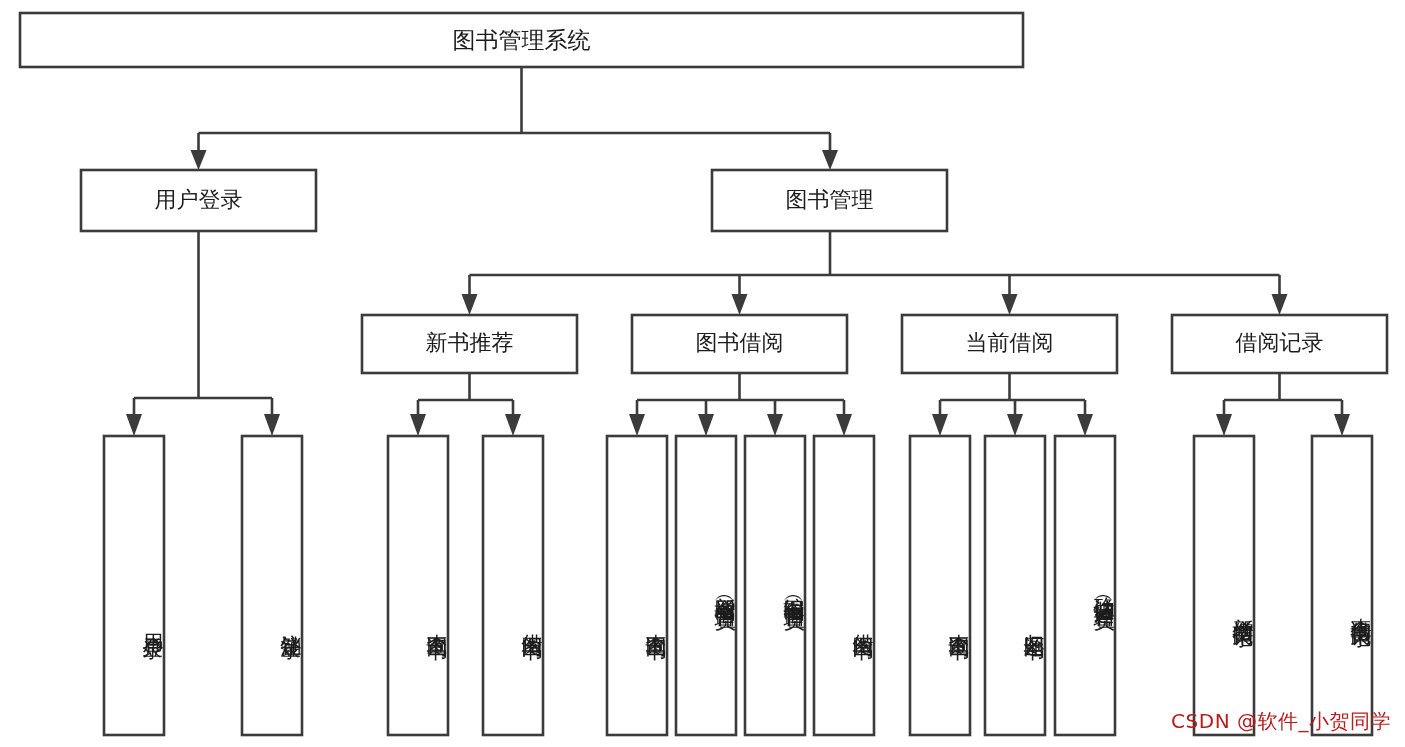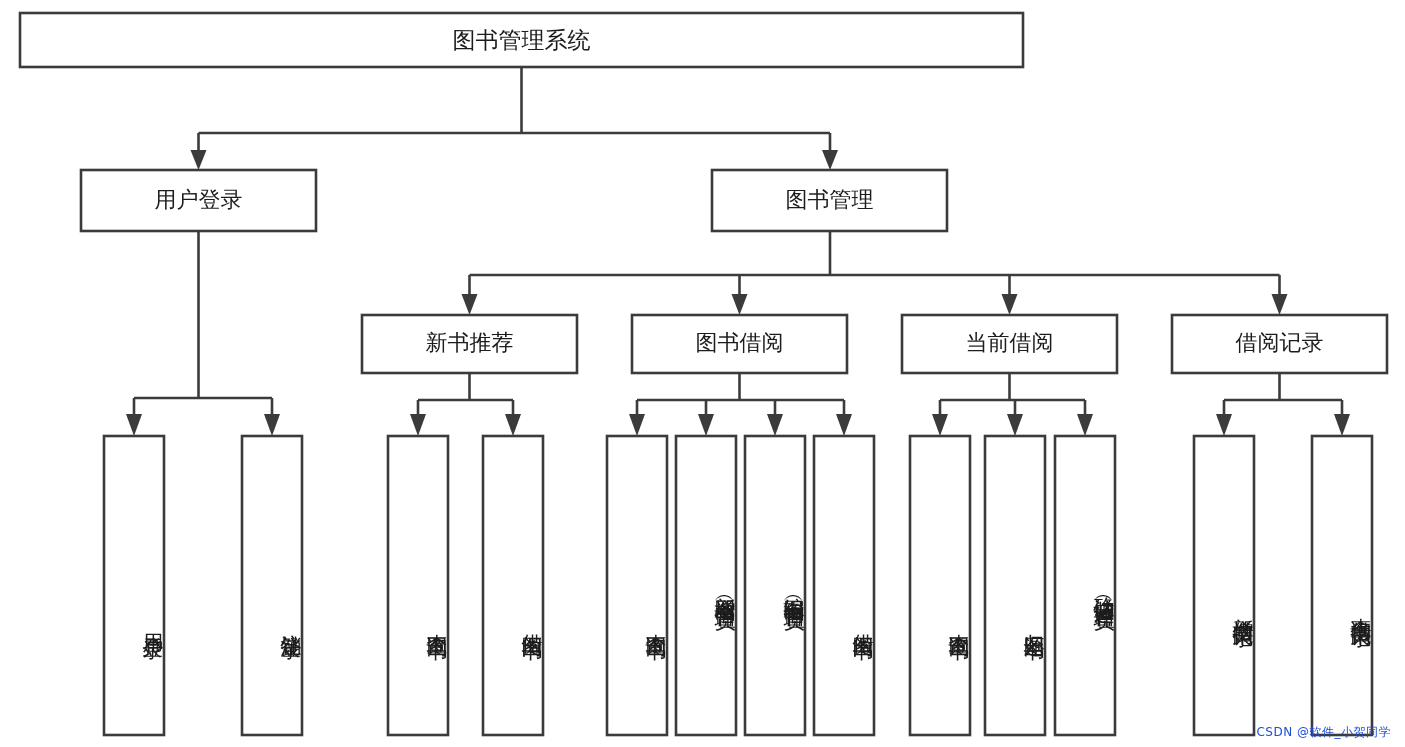--- a/index.html
+++ b/index.html
@@ -68,24 +68,24 @@
     letter-spacing: 2px;
     display: flex;
     align-items: flex-start;
     justify-content: center;
     white-space: nowrap;
     pointer-events: none;
   }
   .watermark {
     position: absolute;
     right: 14px;
-    bottom: 6px;
-    font-family: "DejaVu Sans", "Liberation Sans", sans-serif;
-    font-size: 12px;
-    color: #1d4ed8;
+    bottom: 12px;
+    font-family: "DejaVu Sans", "Liberation Sans", sans-serif;
+    font-size: 20px;
+    color: #b91c1c;
     white-space: nowrap;
     letter-spacing: 0.5px;
   }
 </style>
 </head>
 <body>
 
 <div id="diagram-root">
 
   <svg class="flowchart" viewBox="0 0 1405 747">

